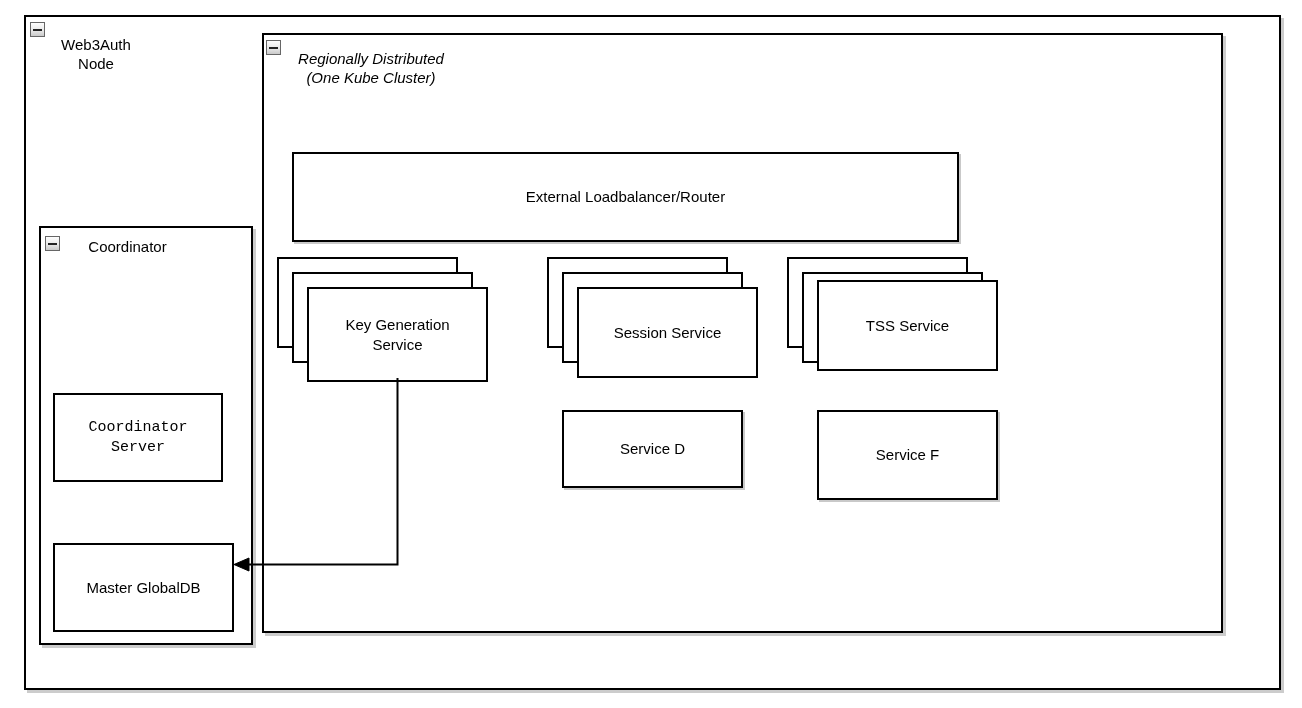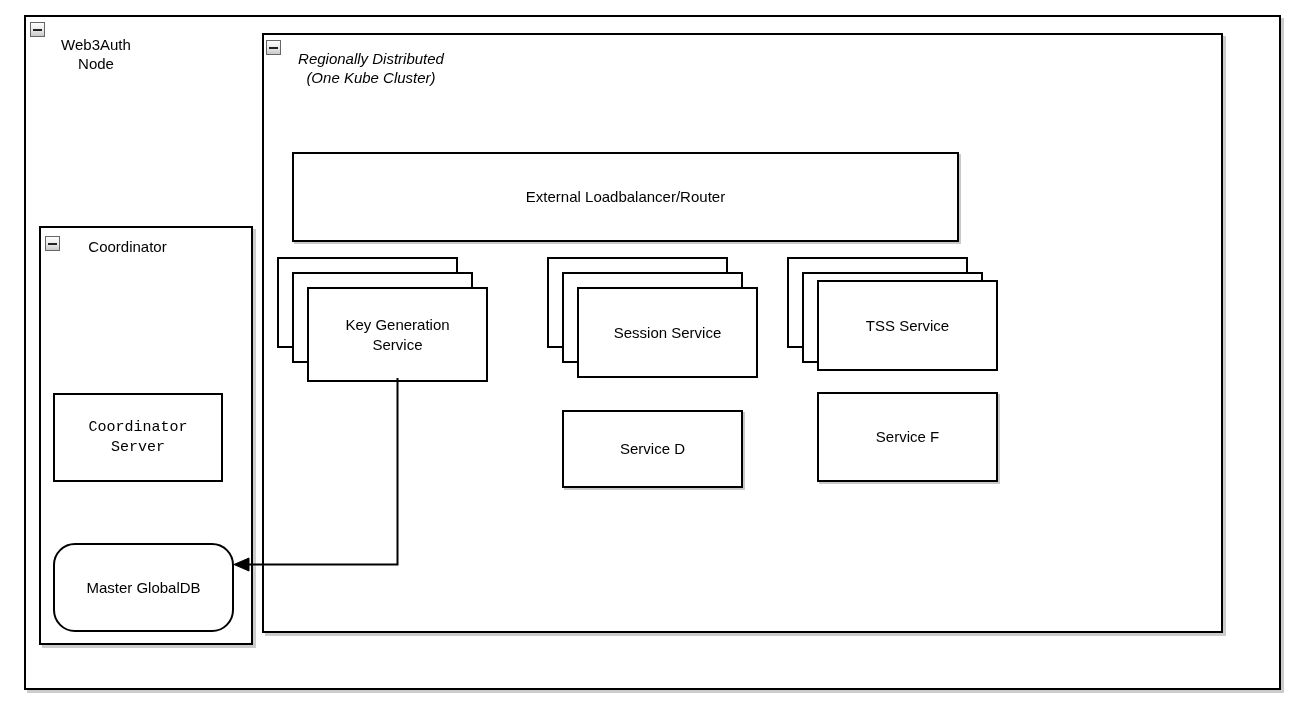--- a/index.html
+++ b/index.html
@@ -116,36 +116,36 @@
   <div class="node" style="left:787px; top:257px; width:181px; height:91px;"></div>
   <div class="node" style="left:802px; top:272px; width:181px; height:91px;"></div>
   <div class="node" style="left:817px; top:280px; width:181px; height:91px;">
     <div class="box-label">TSS Service</div>
   </div>
 
   <div class="node lite-shadow" style="left:562px; top:410px; width:181px; height:78px;">
     <div class="box-label">Service D</div>
   </div>
 
-  <div class="node lite-shadow" style="left:817px; top:392px; width:181px; height:90px;">
+  <div class="node lite-shadow" style="left:817px; top:410px; width:181px; height:90px;">
     <div class="box-label">Service F</div>
   </div>
 
   <div class="node container-box shadowed" style="left:39px; top:226px; width:214px; height:419px;"></div>
   <div class="collapse-btn" style="left:45px; top:236px;">
     <span class="minus-bar"></span>
   </div>
   <div class="label center" style="left:45px; top:237px; width:165px;">Coordinator</div>
 
 
   <div class="node" style="left:53px; top:393px; width:170px; height:89px;font-family:Liberation Mono, monospace;">
     <div class="box-label">Coordinator Server</div>
   </div>
 
-  <div class="node" style="left:53px; top:543px; width:181px; height:89px;border-radius:22px;">
+  <div class="node" style="left:53px; top:543px; width:181px; height:89px;">
     <div class="box-label">Master GlobalDB</div>
   </div>
 
   <svg class="connector-layer" viewBox="0 0 1302 708" xmlns="http://www.w3.org/2000/svg">
     <path d="M 397.5 378 L 397.5 564.5 L 249 564.5" fill="none" stroke="#000000" stroke-width="2"></path>
     <polygon points="234,564.5 249,558 249,571" fill="#000000" stroke="#000000"></polygon>
   </svg>
 
 </div>
 

